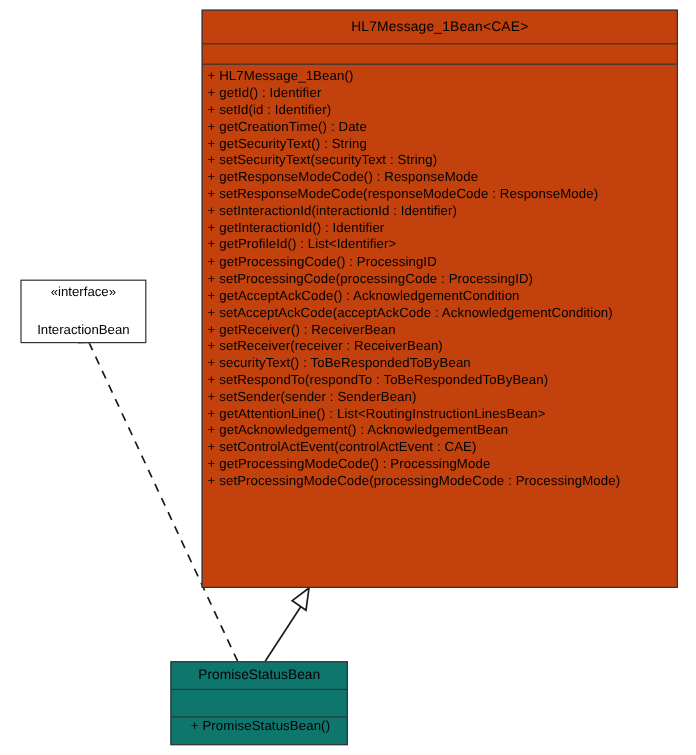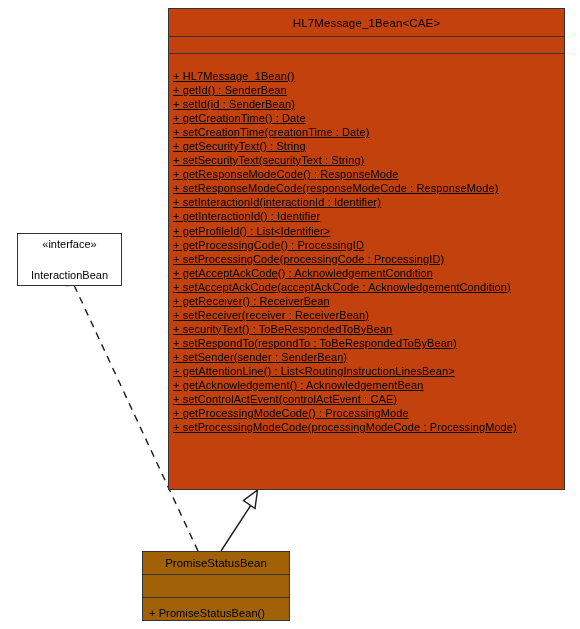--- a/index.html
+++ b/index.html
@@ -46,22 +46,21 @@
     align-items: center;
     justify-content: center;
     font-size: 11.5px;
     color: #000000;
     letter-spacing: 0.15px;
   }
   #superclass-box .attrs-compartment {
     height: 17px;
   }
   #superclass-box .ops-compartment {
-    padding: 15px 0 2px 4px;
-    text-decoration: underline;
+    padding: 3px 0 2px 4px;
   }
   .member {
     font-size: 11px;
     line-height: 14.05px;
     white-space: nowrap;
     color: #000000;
     letter-spacing: 0.1px;
   }
   
   #interface-box {
@@ -83,38 +82,38 @@
     color: #000000;
     text-align: center;
     white-space: nowrap;
   }
   
   #subclass-box {
     left: 142px;
     top: 551px;
     width: 148px;
     height: 70px;
-    background: #a16207;
+    background: #0f766e;
   }
   #subclass-box .title-compartment {
     height: 22px;
     display: flex;
     align-items: center;
     justify-content: center;
     font-size: 11.5px;
     color: #000000;
   }
   #subclass-box .attrs-compartment {
     height: 23px;
   }
   #subclass-box .ops-compartment {
     height: 23px;
     display: flex;
-    align-items: flex-end;
-    padding-left: 6px;
+    align-items: flex-start;
+    padding-left: 16px;
   }
   #subclass-box .member {
     font-size: 11px;
   }
 </style>
 </head>
 <body>
 
 <svg id="diagram" viewBox="0 0 580 629" width="580" height="629" aria-hidden="true">
 
@@ -127,24 +126,23 @@
     <line x1="221" y1="551" x2="251" y2="505" stroke="#1a1a1a" stroke-width="1.4"></line>
     <polygon points="257.5,490 243.5,500.5 255.0,508.5" fill="#ffffff" stroke="#1a1a1a" stroke-width="1.4"></polygon>
   </g>
 </svg>
 
 <div class="uml-box" id="superclass-box">
   <div class="compartment title-compartment">HL7Message_1Bean&lt;CAE&gt;</div>
   <div class="compartment attrs-compartment"></div>
   <div class="compartment ops-compartment">
     <div class="member">+ HL7Message_1Bean()</div>
-    <div class="member">+ getId() : SenderBean</div>
-    <div class="member">+ setId(id : SenderBean)</div>
+    <div class="member">+ getId() : Identifier</div>
+    <div class="member">+ setId(id : Identifier)</div>
     <div class="member">+ getCreationTime() : Date</div>
-    <div class="member">+ setCreationTime(creationTime : Date)</div>
     <div class="member">+ getSecurityText() : String</div>
     <div class="member">+ setSecurityText(securityText : String)</div>
     <div class="member">+ getResponseModeCode() : ResponseMode</div>
     <div class="member">+ setResponseModeCode(responseModeCode : ResponseMode)</div>
     <div class="member">+ setInteractionId(interactionId : Identifier)</div>
     <div class="member">+ getInteractionId() : Identifier</div>
     <div class="member">+ getProfileId() : List&lt;Identifier&gt;</div>
     <div class="member">+ getProcessingCode() : ProcessingID</div>
     <div class="member">+ setProcessingCode(processingCode : ProcessingID)</div>
     <div class="member">+ getAcceptAckCode() : AcknowledgementCondition</div>

